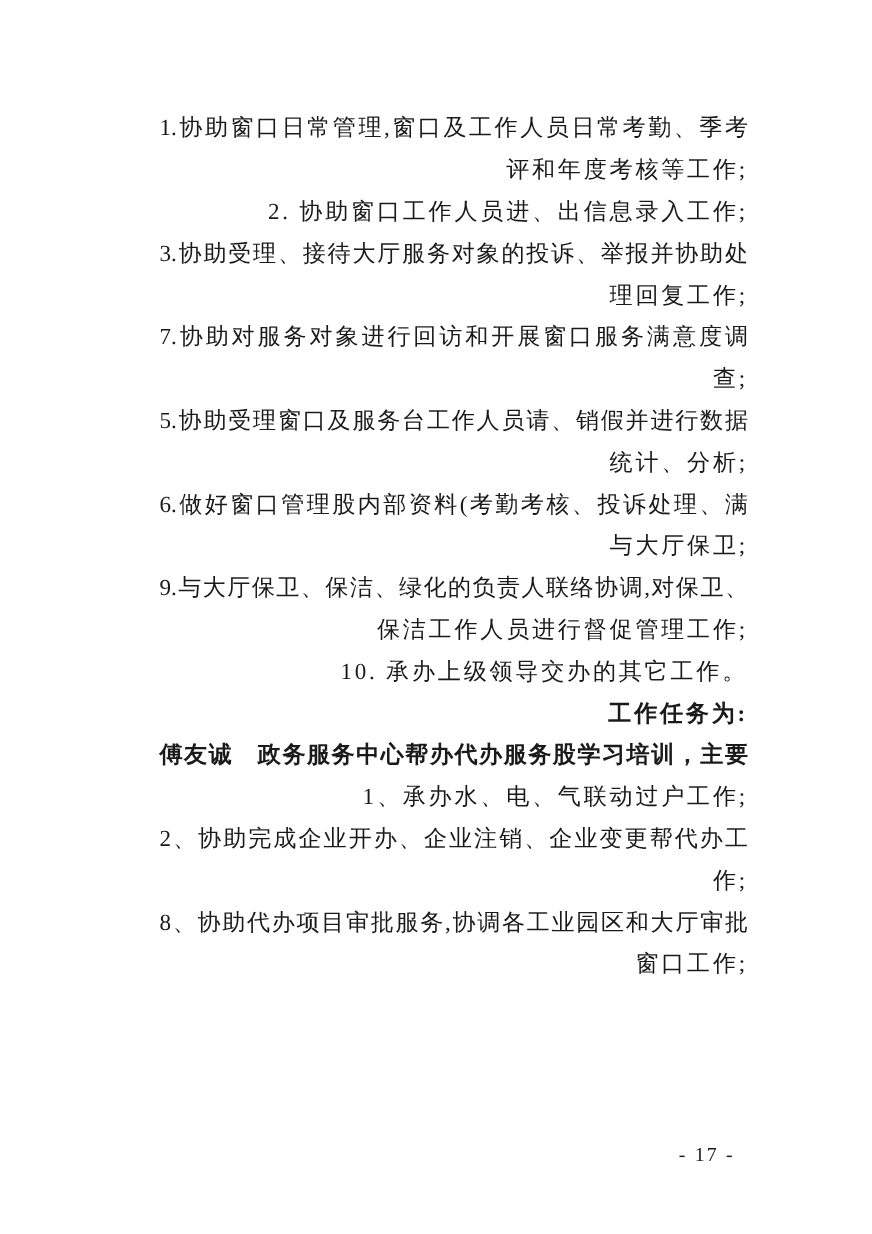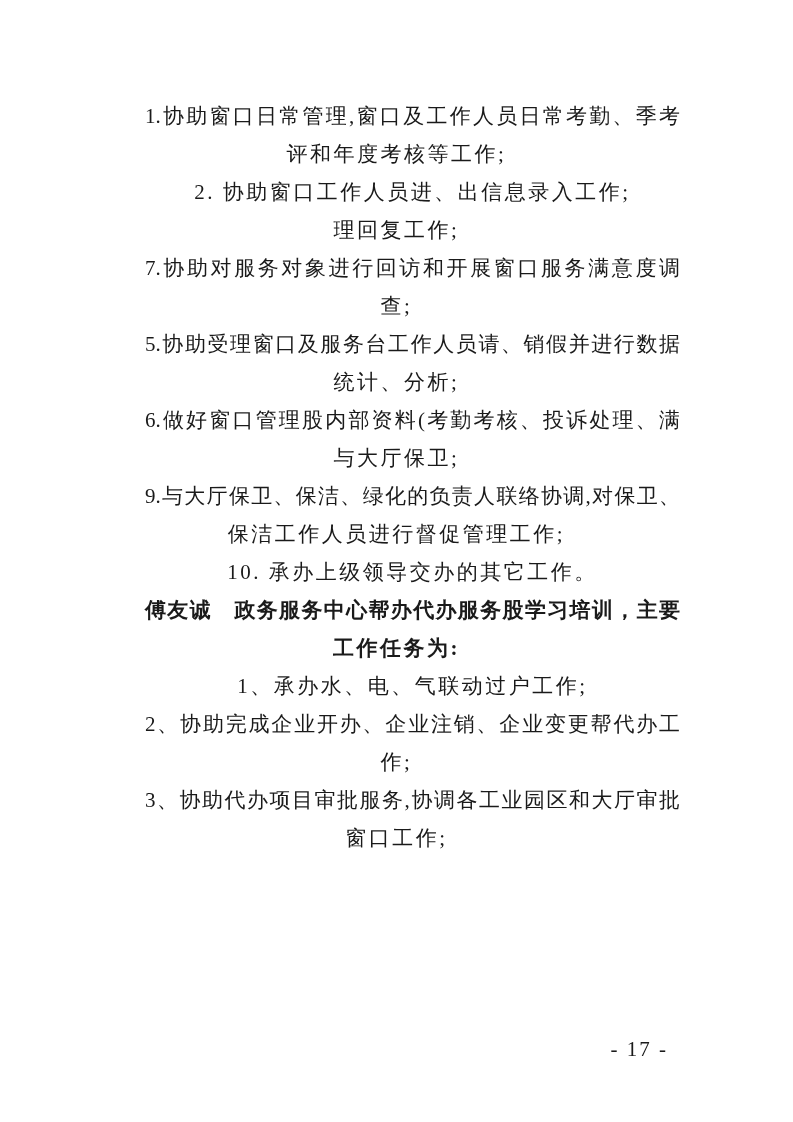--- a/index.html
+++ b/index.html
@@ -21,69 +21,70 @@
     left: 113px;
     top: 97px;
     width: 567px;
   }
   .line {
     height: 38px;
     line-height: 38px;
     font-size: 21px;
     letter-spacing: 2.5px;
     white-space: nowrap;
-    text-align: center;
+    text-align: right;
   }
   .line.justify {
     letter-spacing: 0;
     white-space: normal;
     text-align: justify;
     text-align-last: justify;
     -moz-text-align-last: justify;
   }
   .line.indent {
     text-indent: 32px;
   }
   .line.bold {
     font-weight: bold;
   }
   .footer {
     position: absolute;
     top: 1036px;
     left: 0;
     width: 668px; 
     text-align: right;
-    font-size: 21px;
+    font-size: 18px;
     line-height: 26px;
     letter-spacing: 2px;
     color: #1a1a1a;
   }
 </style>
 </head>
 <body>
 
 <div class="page">
   <div class="content" id="content">
       <div class="line indent justify">1.协助窗口日常管理,窗口及工作人员日常考勤、季考</div>
       <div class="line">评和年度考核等工作;</div>
       <div class="line indent">2. 协助窗口工作人员进、出信息录入工作;</div>
+      <div class="line indent justify">3.协助受理、接待大厅服务对象的投诉、举报并协助处</div>
       <div class="line">理回复工作;</div>
       <div class="line indent justify">7.协助对服务对象进行回访和开展窗口服务满意度调</div>
       <div class="line">查;</div>
       <div class="line indent justify">5.协助受理窗口及服务台工作人员请、销假并进行数据</div>
       <div class="line">统计、分析;</div>
       <div class="line indent justify">6.做好窗口管理股内部资料(考勤考核、投诉处理、满</div>
       <div class="line">与大厅保卫;</div>
       <div class="line indent justify">9.与大厅保卫、保洁、绿化的负责人联络协调,对保卫、</div>
       <div class="line">保洁工作人员进行督促管理工作;</div>
       <div class="line indent">10. 承办上级领导交办的其它工作。</div>
+      <div class="line bold">工作任务为:</div>
       <div class="line indent bold justify">傅友诚　政务服务中心帮办代办服务股学习培训，主要</div>
-      <div class="line bold">工作任务为:</div>
       <div class="line indent">1、承办水、电、气联动过户工作;</div>
       <div class="line indent justify">2、协助完成企业开办、企业注销、企业变更帮代办工</div>
       <div class="line">作;</div>
-      <div class="line indent justify">3、协助代办项目审批服务,协调各工业园区和大厅审批</div>
+      <div class="line indent justify">8、协助代办项目审批服务,协调各工业园区和大厅审批</div>
       <div class="line">窗口工作;</div>
     </div>
   <div class="footer">
     <span>- 17 -</span>
   </div>
 </div>
 
 </body></html>

